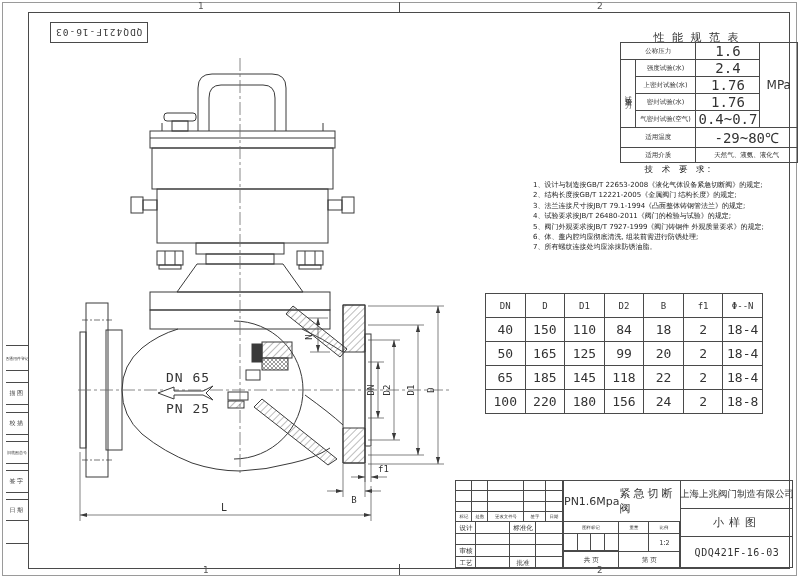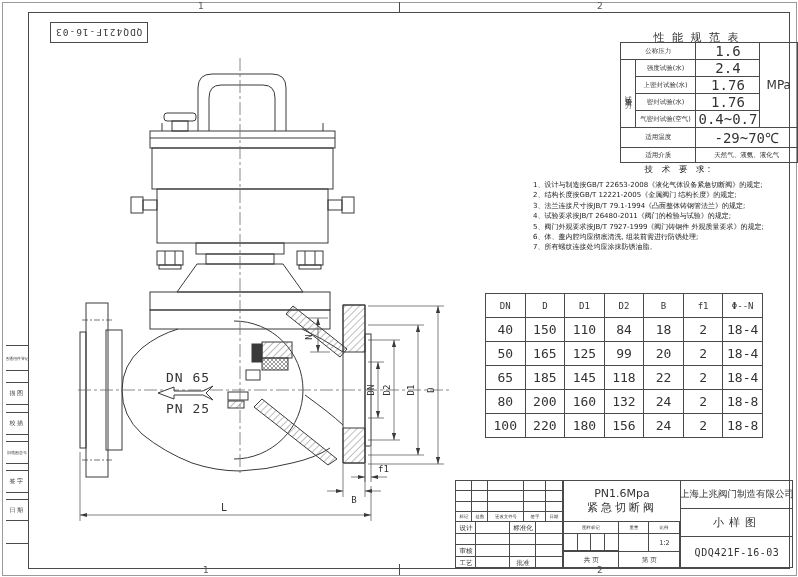--- a/index.html
+++ b/index.html
@@ -48,21 +48,21 @@
     display:flex;box-sizing:border-box;}
   .tb-left{width:108px;box-sizing:border-box;}
   .tb-mid{width:117px;border-left:1px solid #4a4a4a;box-sizing:border-box;}
   .tb-right{width:113px;border-left:1px solid #4a4a4a;box-sizing:border-box;
     display:flex;flex-direction:column;}
   .grid{display:grid;box-sizing:border-box;}
   .gcell{border-right:1px solid #4a4a4a;border-bottom:1px solid #4a4a4a;
     display:flex;align-items:center;justify-content:center;overflow:hidden;box-sizing:border-box;}
   .gcell span{font-size:8px;transform:scale(0.55);white-space:nowrap;color:#333;}
   .gcell span.r{transform:scale(0.82);}
-  .prod{height:41px;border-bottom:1px solid #4a4a4a;display:flex;flex-direction:column;
+  .prod{height:41px;border-bottom:1px solid #4a4a4a;display:flex;flex-direction:row;
     align-items:center;justify-content:center;box-sizing:border-box;}
   .prod .p1{font-size:11px;color:#333;}
   .prod .p2{font-size:11px;letter-spacing:3px;color:#333;}
   .tb-company{height:28px;border-bottom:1px solid #4a4a4a;display:flex;align-items:center;
     justify-content:center;font-size:9.5px;white-space:nowrap;color:#333;box-sizing:border-box;}
   .tb-doctype{height:29px;border-bottom:1px solid #4a4a4a;display:flex;align-items:center;
     justify-content:center;font-size:11px;letter-spacing:5px;color:#333;box-sizing:border-box;}
   .tb-no{height:30px;display:flex;align-items:center;justify-content:center;
     font-family:"DejaVu Sans Mono",monospace;font-size:10px;letter-spacing:0.5px;color:#333;}
   .subgrid{display:grid;grid-template-columns:repeat(4,1fr);height:100%;}
@@ -262,21 +262,21 @@
     <tr>
       <td>密封试验(水)</td>
       <td class="val">1.76</td>
     </tr>
     <tr>
       <td>气密封试验(空气)</td>
       <td class="val">0.4~0.7</td>
     </tr>
     <tr>
       <td colspan="2">适用温度</td>
-      <td colspan="2" class="val">-29~70℃</td>
+      <td colspan="2" class="val">-29~80℃</td>
     </tr>
     <tr>
       <td colspan="2">适用介质</td>
       <td colspan="2">天然气、液氨、液化气</td>
     </tr>
   </tbody>
     </table>
 
   <div class="abs tech">
     <div class="tech-title">技 术 要 求:</div>
@@ -321,29 +321,20 @@
     <tr>
       <td>65</td>
       <td>185</td>
       <td>145</td>
       <td>118</td>
       <td>22</td>
       <td>2</td>
       <td>18-4</td>
     </tr>
     <tr>
-      <td>80</td>
-      <td>200</td>
-      <td>160</td>
-      <td>132</td>
-      <td>24</td>
-      <td>2</td>
-      <td>18-8</td>
-    </tr>
-    <tr>
       <td>100</td>
       <td>220</td>
       <td>180</td>
       <td>156</td>
       <td>24</td>
       <td>2</td>
       <td>18-8</td>
     </tr>
   </tbody>
     </table>

